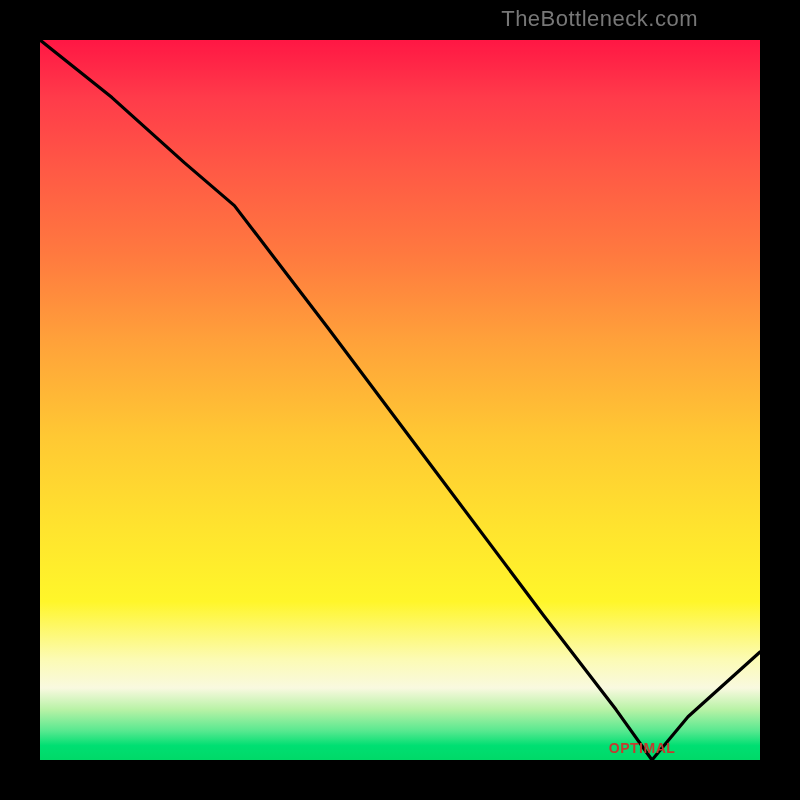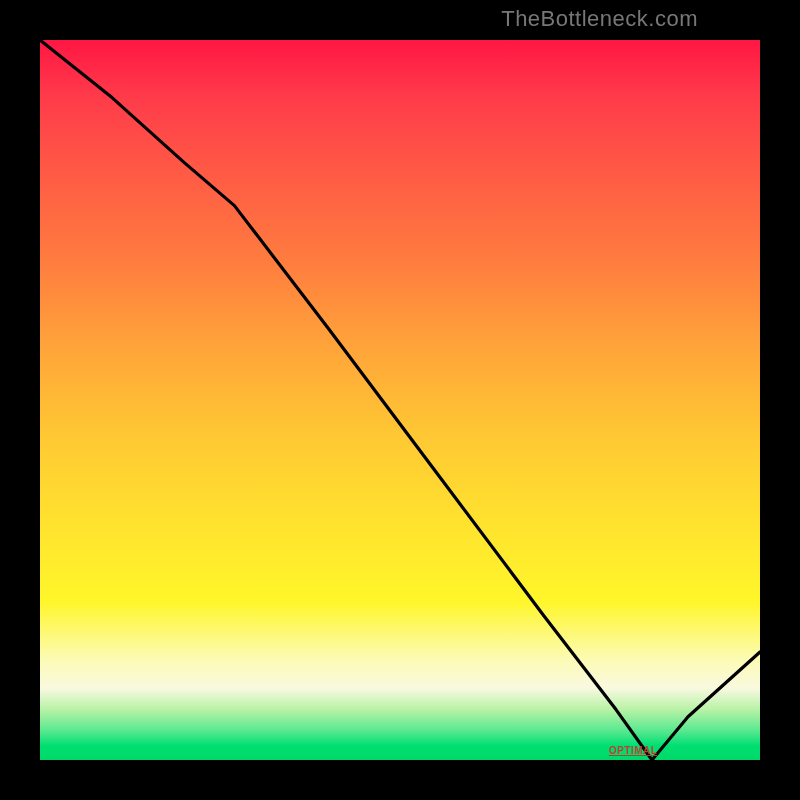--- a/index.html
+++ b/index.html
@@ -58,25 +58,24 @@
   .curve {
     position: absolute;
     inset: 0;
     overflow: visible;
   }
   .optimal-label {
     position: absolute;
     bottom: 4px;
     left: 61%;
     color: #c43b2f;
-    font-size: 10px;
+    font-size: 14px;
     font-weight: 700;
     letter-spacing: 0.5px;
     white-space: nowrap;
-    text-decoration: underline;
   }
 </style>
 </head>
 <body>
 
 <div class="stage">
 
   <div class="watermark">TheBottleneck.com</div>
 
   <div class="plot">

